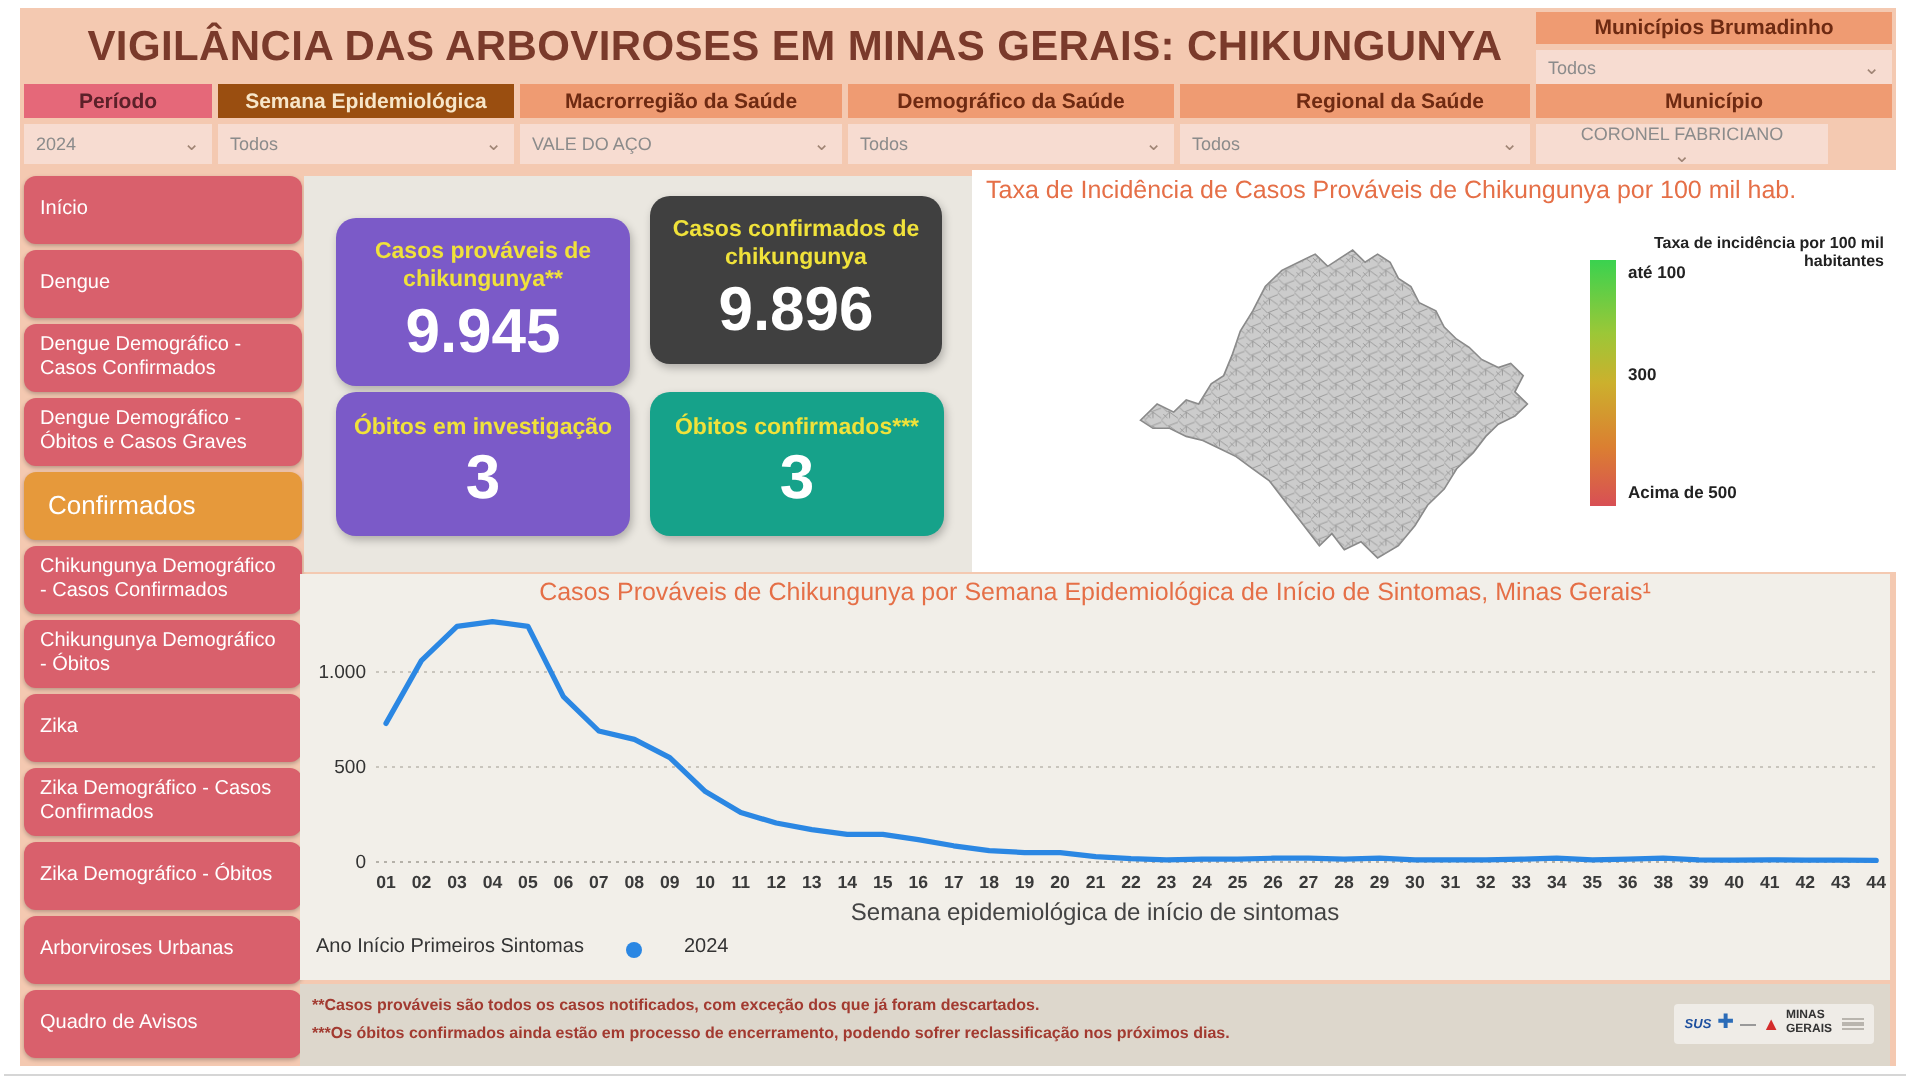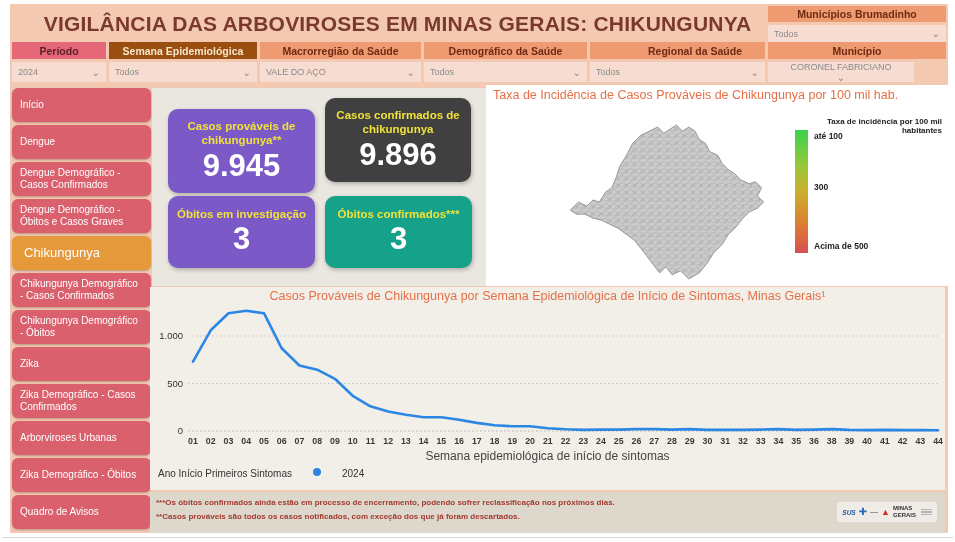--- a/index.html
+++ b/index.html
@@ -54,21 +54,21 @@
   .lg-bar { position:absolute; left:309px; top:45px; width:13px; height:123px;
             background:linear-gradient(to bottom,#3ad24f 0%,#9cc737 30%,#ccb02d 50%,#db7f31 76%,#d84f55 100%); }
   .lg-label { position:absolute; left:328px; font-size:8.5px; font-weight:bold; color:#222; }
 
   
   .chart-panel { position:absolute; left:140px; top:283px; width:795px; height:203px; background:#f2efe9; }
   .chart-title { position:absolute; left:0; top:2px; width:100%; text-align:center;
                  color:#e56f47; font-size:12.5px; }
   .chart-svg { position:absolute; left:0; top:0; width:795px; height:162px; }
   .x-title { position:absolute; left:0; top:162px; width:100%; text-align:center; font-size:12px; color:#444; }
-  .chart-legend { position:absolute; left:8px; top:181px; display:flex; align-items:flex-start; gap:21px;
+  .chart-legend { position:absolute; left:8px; top:181px; display:flex; align-items:flex-end; gap:21px;
                   font-size:10px; color:#333; }
   .legend-dot { width:8px; height:8px; border-radius:50%; display:inline-block; }
 
   
   .footer { position:absolute; left:140px; top:488px; width:795px; height:41px; background:#ddd7cc; }
   .notes { position:absolute; left:6px; top:4px; font-size:8px; font-weight:bold; color:#a23a30; line-height:1.7; }
   .logos { position:absolute; right:8px; top:10px; height:20px; display:flex; align-items:center; gap:3px;
            background:#efece7; padding:2px 5px; border-radius:2px; }
   .sus-txt { color:#1d4f9e; font-weight:bold; font-style:italic; font-size:6.5px; }
   .sus-cross { color:#2b6cb8; font-size:10px; line-height:1; }
@@ -122,27 +122,27 @@
         <span>CORONEL FABRICIANO</span>
         <span class="chev">⌄</span>
       </div>
     </div>
 
   <div class="sidebar" id="sidebar">
       <div class="side-item">Início</div>
       <div class="side-item">Dengue</div>
       <div class="side-item">Dengue Demográfico - Casos Confirmados</div>
       <div class="side-item">Dengue Demográfico - Óbitos e Casos Graves</div>
-      <div class="side-item active">Chikungunya</div>
+      <div class="side-item active">Confirmados</div>
       <div class="side-item">Chikungunya Demográfico - Casos Confirmados</div>
       <div class="side-item">Chikungunya Demográfico - Óbitos</div>
       <div class="side-item">Zika</div>
       <div class="side-item">Zika Demográfico - Casos Confirmados</div>
+      <div class="side-item">Zika Demográfico - Óbitos</div>
       <div class="side-item">Arborviroses Urbanas</div>
-      <div class="side-item">Zika Demográfico - Óbitos</div>
       <div class="side-item">Quadro de Avisos</div>
     </div>
 
   <div class="kpi-panel" id="kpiPanel">
       <div class="kpi-card" style="left: 16px; top: 10px; width: 147px; height: 84px; background: rgb(123, 90, 200); margin-top: 11px;">
         <div class="kpi-label">Casos prováveis de chikungunya**</div>
         <div class="kpi-value">9.945</div>
       </div>
       <div class="kpi-card" style="left: 173px; top: 10px; width: 146px; height: 84px; background: #404040;">
         <div class="kpi-label">Casos confirmados de chikungunya</div>
@@ -233,22 +233,22 @@
     <div class="x-title">Semana epidemiológica de início de sintomas</div>
     <div class="chart-legend">
       <span>Ano Início Primeiros Sintomas</span>
       <span class="legend-dot" id="legendDot" style="background: rgb(43, 135, 227);"></span>
       <span>2024</span>
     </div>
   </div>
 
   <div class="footer">
     <div class="notes">
+      <div>**Casos prováveis são todos os casos notificados, com exceção dos que já foram descartados.</div>
       <div>***Os óbitos confirmados ainda estão em processo de encerramento, podendo sofrer reclassificação nos próximos dias.</div>
-      <div>**Casos prováveis são todos os casos notificados, com exceção dos que já foram descartados.</div>
     </div>
     <div class="logos">
       <span class="sus-txt">SUS</span>
       <span class="sus-cross">✚</span>
       <span class="logo-sep"></span>
       <span class="mg-tri">▲</span>
       <span class="mg-text">
         <span>MINAS</span><br>
         <span>GERAIS</span>
       </span>

